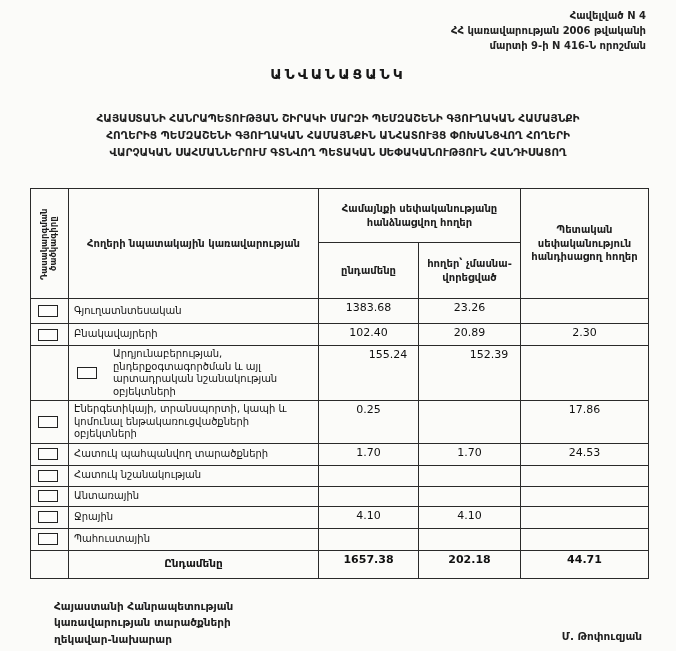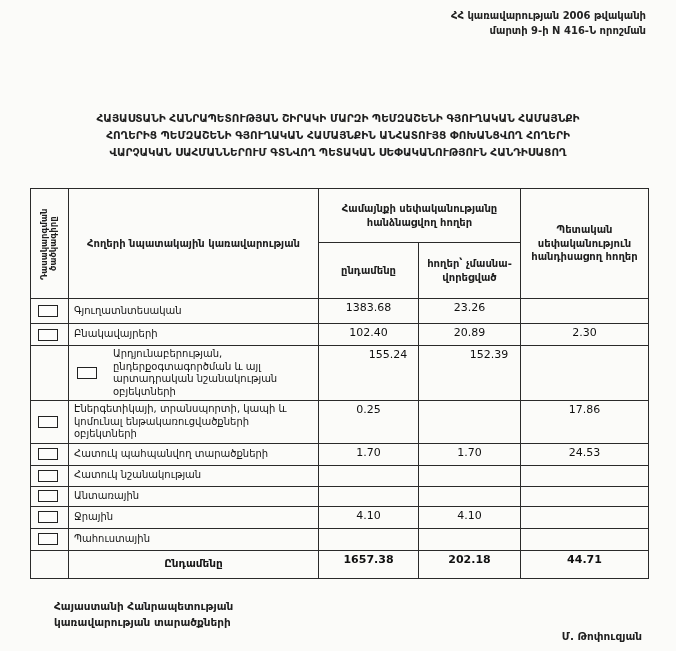--- a/index.html
+++ b/index.html
@@ -48,24 +48,26 @@
                  font-weight:bold; line-height:1.55; color:#202020;margin-left:26px; }
   .signature { position:absolute; right:34px; top:630px; font-size:10.5px;
                font-weight:bold; color:#202020; }
 </style>
 </head>
 <body>
 
 <div class="page">
 
   <div class="annex">
+    <div>Հավելված N 4</div>
     <div>ՀՀ կառավարության 2006 թվականի</div>
     <div>մարտի 9-ի N 416-Ն որոշման</div>
   </div>
 
+  <div class="doc-title">ԱՆՎԱՆԱՑԱՆԿ</div>
 
   <div class="subtitle">
     <div>ՀԱՅԱՍՏԱՆԻ ՀԱՆՐԱՊԵՏՈՒԹՅԱՆ ՇԻՐԱԿԻ ՄԱՐԶԻ ՊԵՄԶԱՇԵՆԻ ԳՅՈՒՂԱԿԱՆ ՀԱՄԱՅՆՔԻ</div>
     <div>ՀՈՂԵՐԻՑ ՊԵՄԶԱՇԵՆԻ ԳՅՈՒՂԱԿԱՆ ՀԱՄԱՅՆՔԻՆ ԱՆՀԱՏՈՒՅՑ ՓՈԽԱՆՑՎՈՂ ՀՈՂԵՐԻ</div>
     <div>ՎԱՐՉԱԿԱՆ ՍԱՀՄԱՆՆԵՐՈՒՄ ԳՏՆՎՈՂ ՊԵՏԱԿԱՆ ՍԵՓԱԿԱՆՈՒԹՅՈՒՆ ՀԱՆԴԻՍԱՑՈՂ</div>
   </div>
 
   <table class="land">
     <colgroup>
       <col class="c-code">
@@ -176,17 +178,18 @@
         <td class="num">1657.38</td>
         <td class="num">202.18</td>
         <td class="num">44.71</td>
       </tr>
     </tbody>
   </table>
 
   <div class="footer-left">
     <div>Հայաստանի Հանրապետության</div>
     <div>կառավարության տարածքների</div>
+    <div>ղեկավար-նախարար</div>
   </div>
 
   <div class="signature">Մ. Թոփուզյան</div>
 
 </div>
 
 </body></html>

